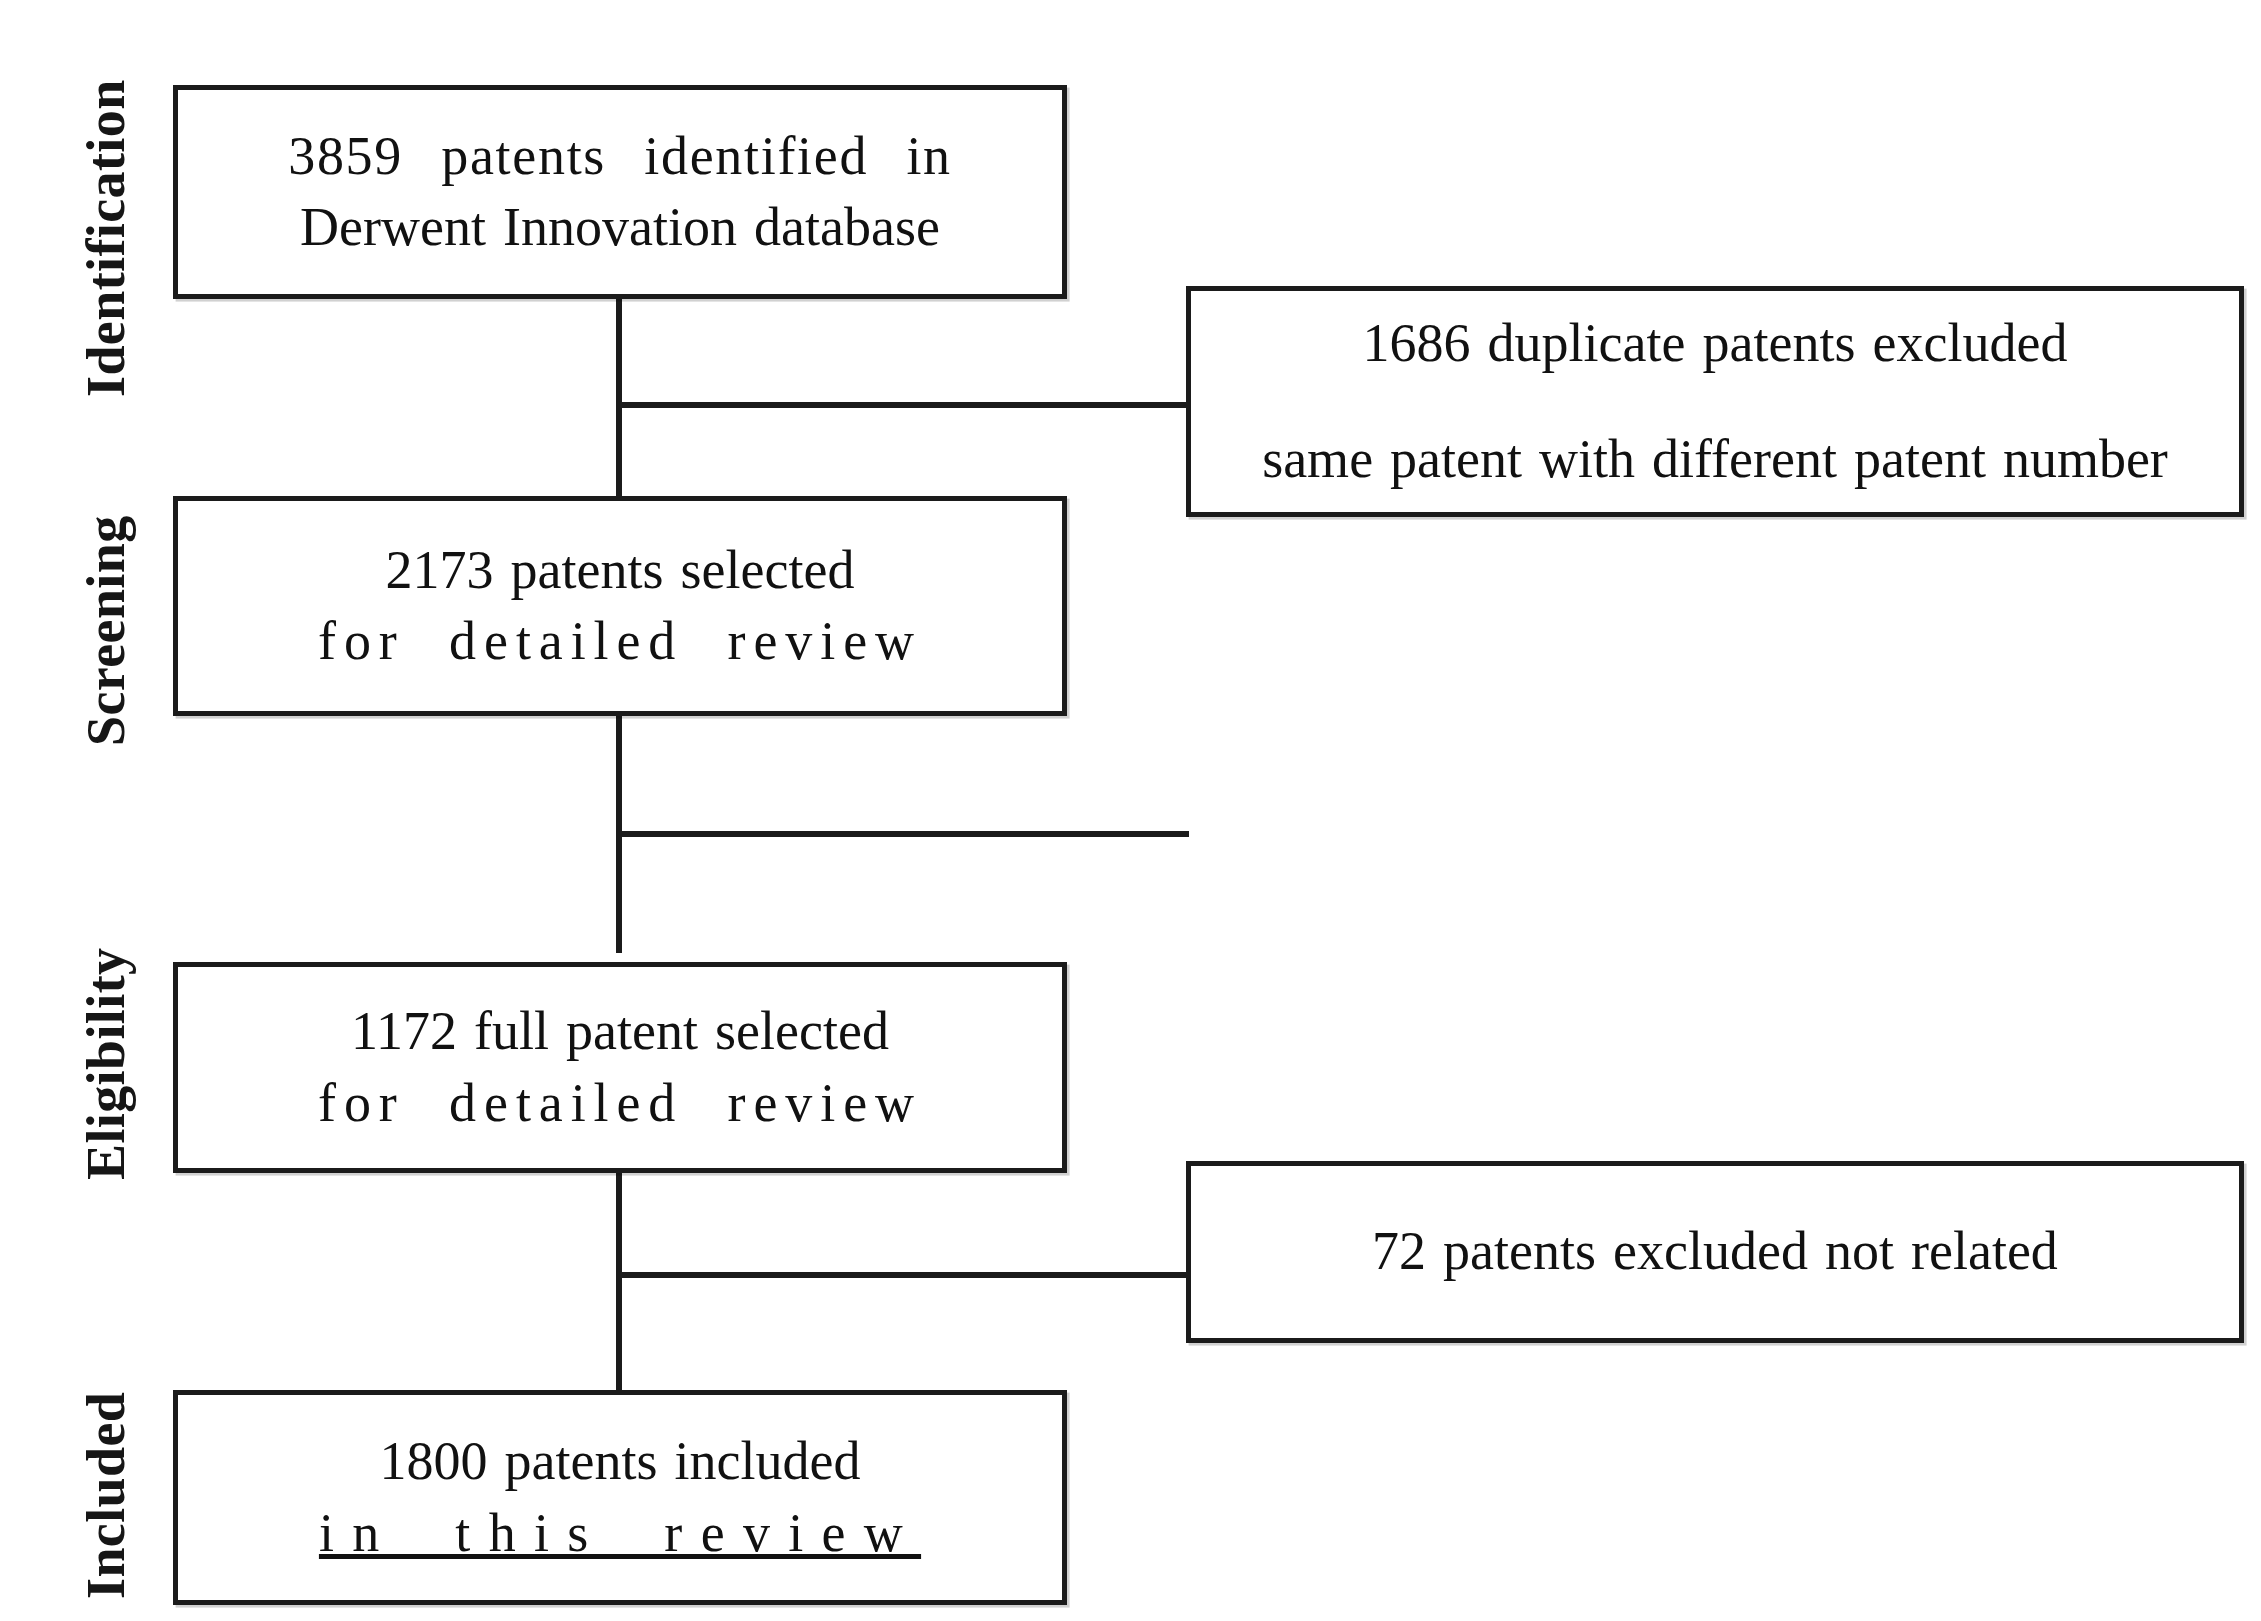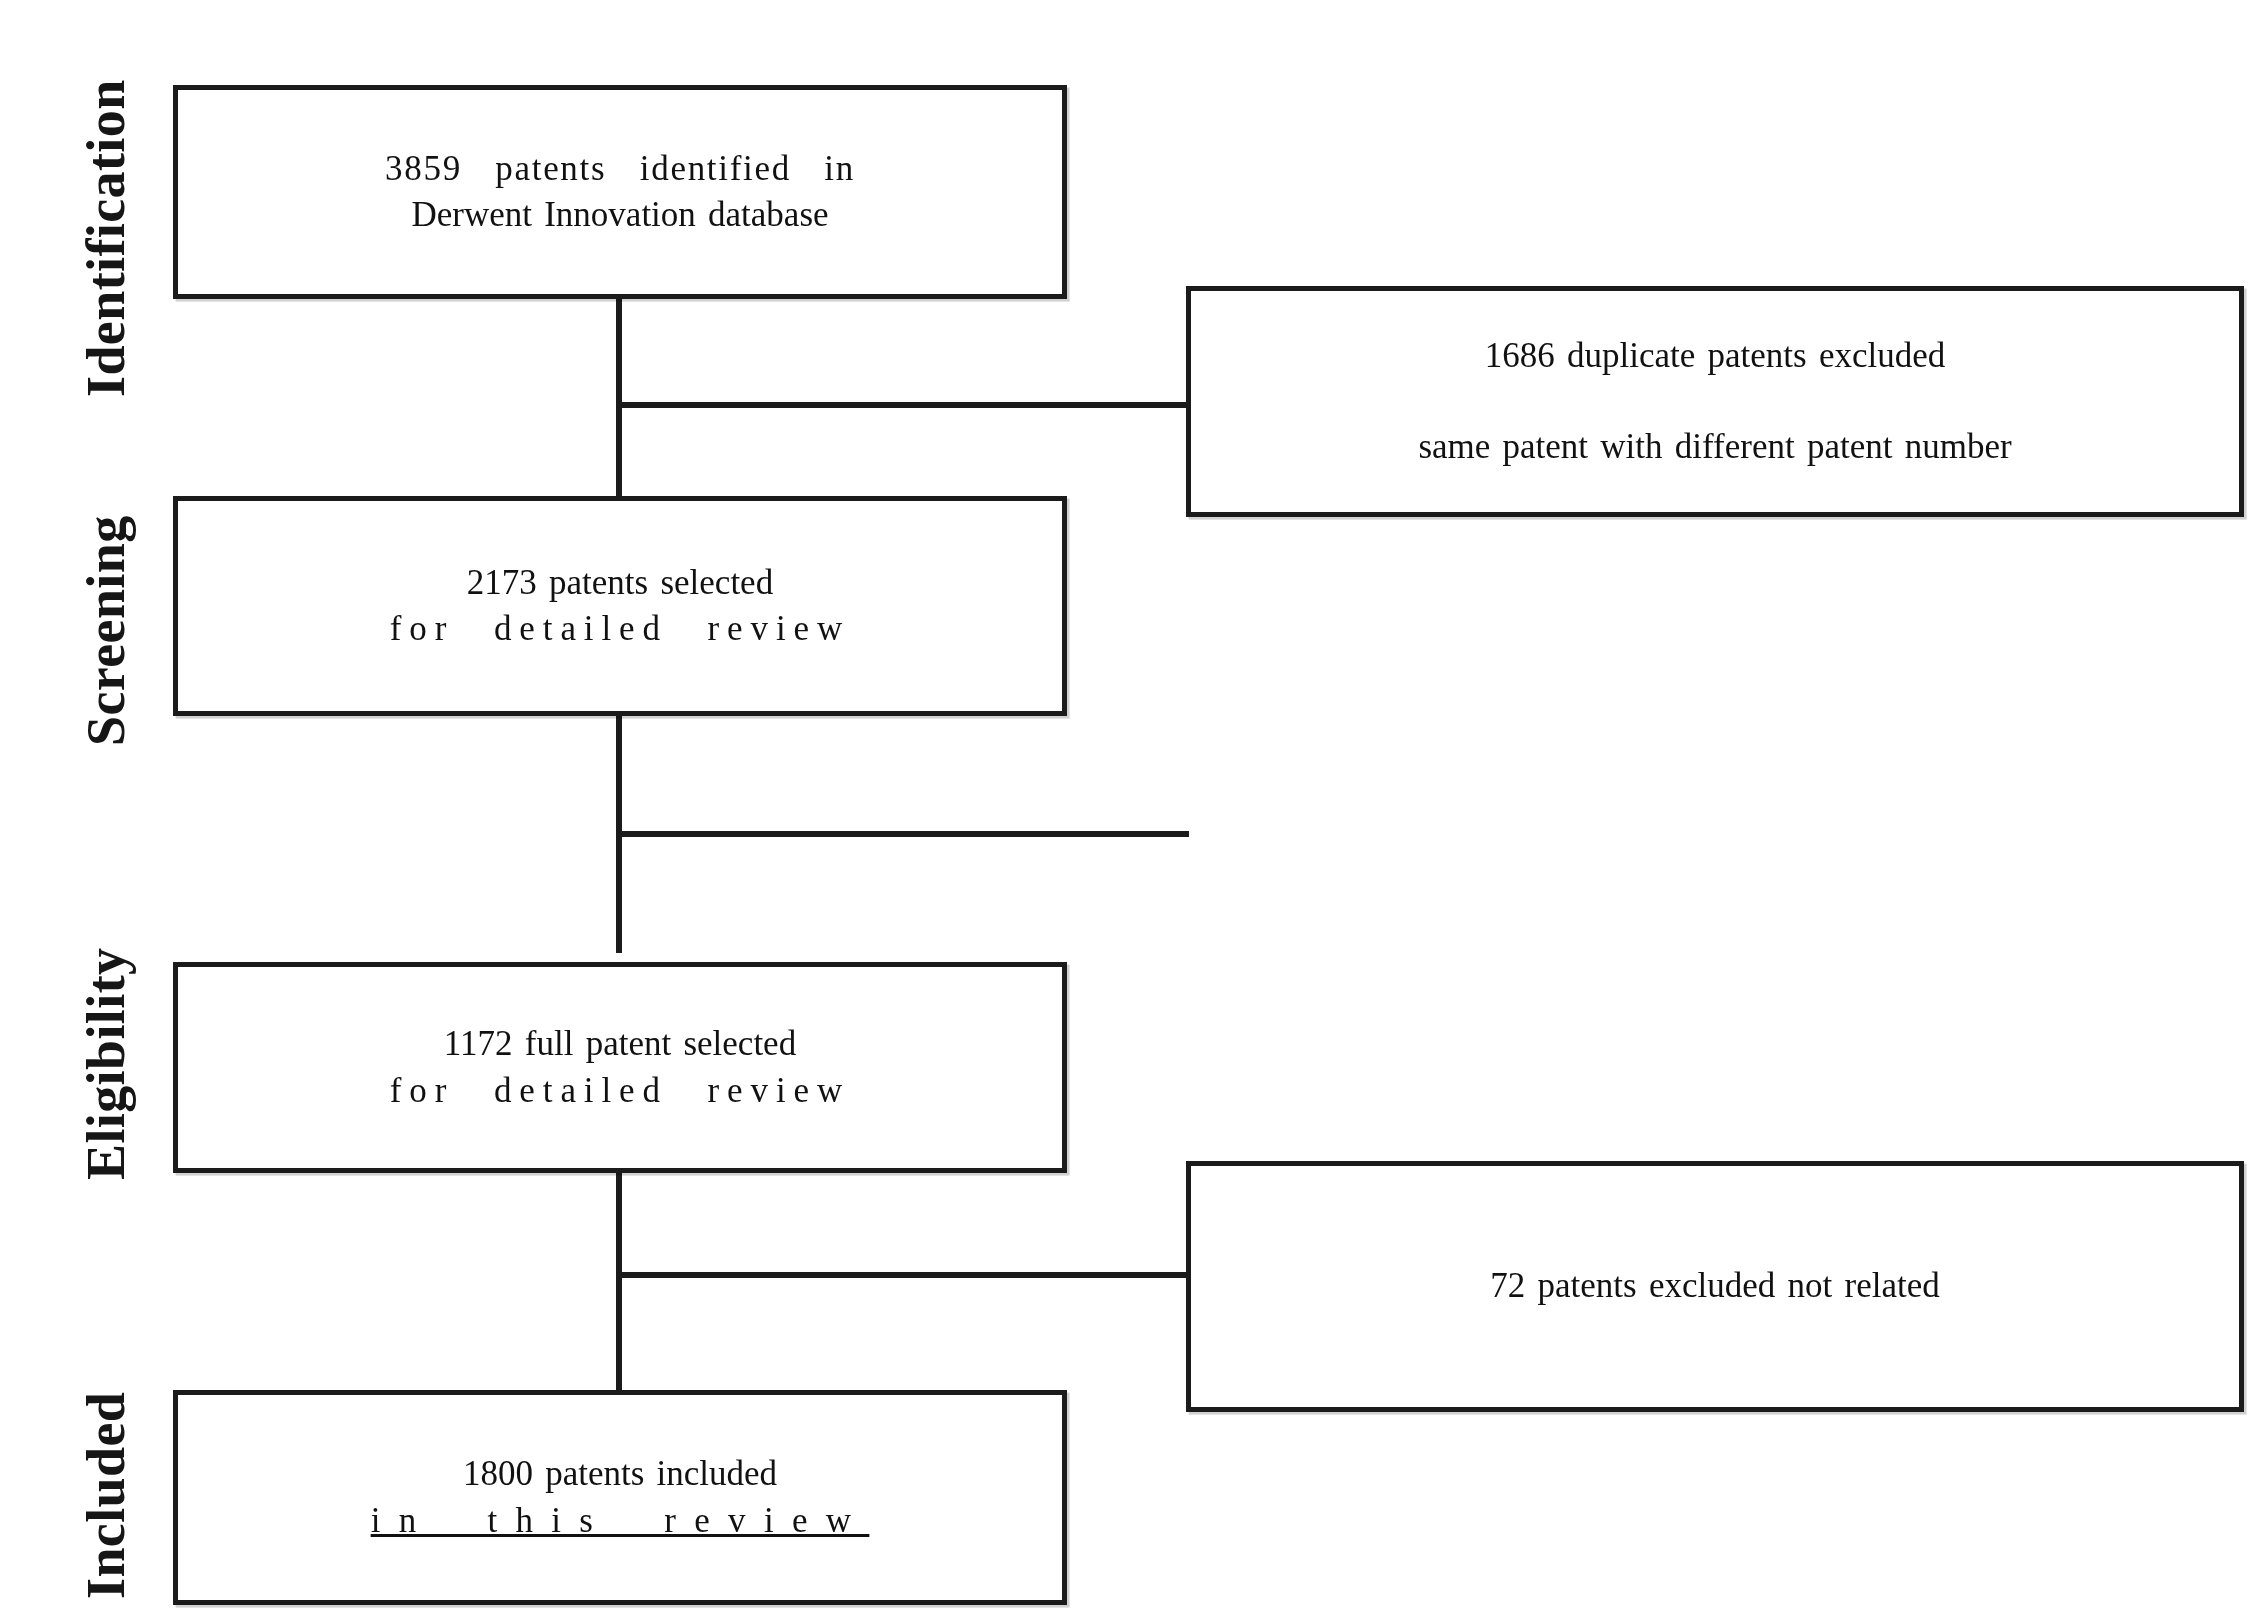--- a/index.html
+++ b/index.html
@@ -50,21 +50,21 @@
     box-shadow: 2.6px 2.6px 0 0 rgba(0,0,0,0.18);
     display: flex;
     flex-direction: column;
     align-items: center;
     justify-content: center;
     text-align: center;
     color: #111111;
   }
   .node-line {
     display: block;
-    font-size: 35px;
+    font-size: 54px;
     line-height: 1.32;
     white-space: nowrap;
   }
   
   .track-wide   { letter-spacing: 1.7px;  word-spacing: 23px; }
   .track-loose  { letter-spacing: 7.9px;  word-spacing: 23px; }
   .track-xloose { letter-spacing: 18.3px; word-spacing: 26px; text-decoration: underline; }
   .track-normal { letter-spacing: 0px;  word-spacing: 3.5px; }
 
   
@@ -127,18 +127,18 @@
     <span class="node-line track-normal">1800 patents included</span>
     <span class="node-line track-xloose">in  this  review</span>
   </div>
 
   <div class="node-box" style="left:1186px; top:286px; width:1058px; height:231px;gap:44px;">
     <span class="node-line track-normal">1686 duplicate patents excluded</span>
     <span class="node-line track-normal">same patent with different patent number</span>
   </div>
 
 
-  <div class="node-box" style="left:1186px; top:1161px; width:1058px; height:251px;">
+  <div class="node-box" style="left:1186px; top:1161px; width:1058px; height:182px;">
     <span class="node-line track-normal">72 patents excluded not related</span>
   </div>
 
 </div>
 
 
 </body></html>

